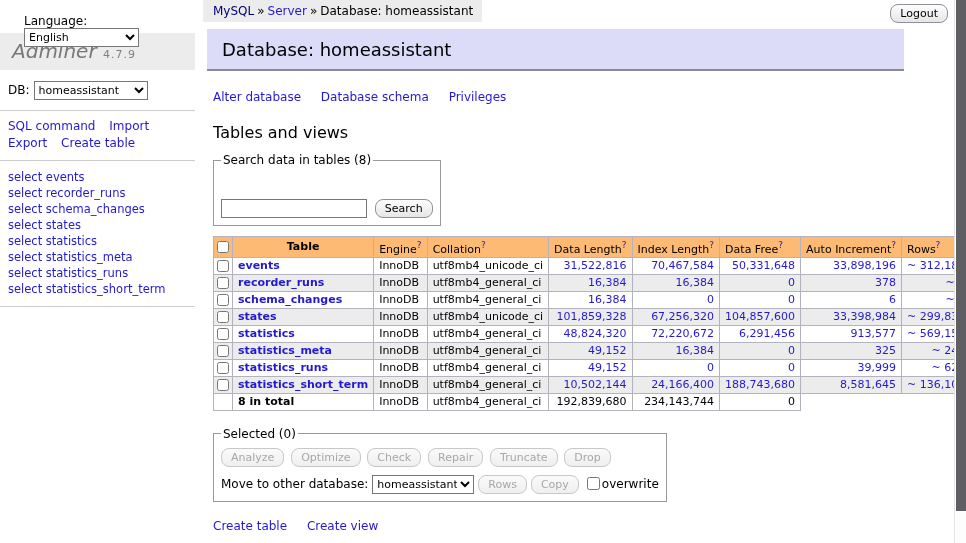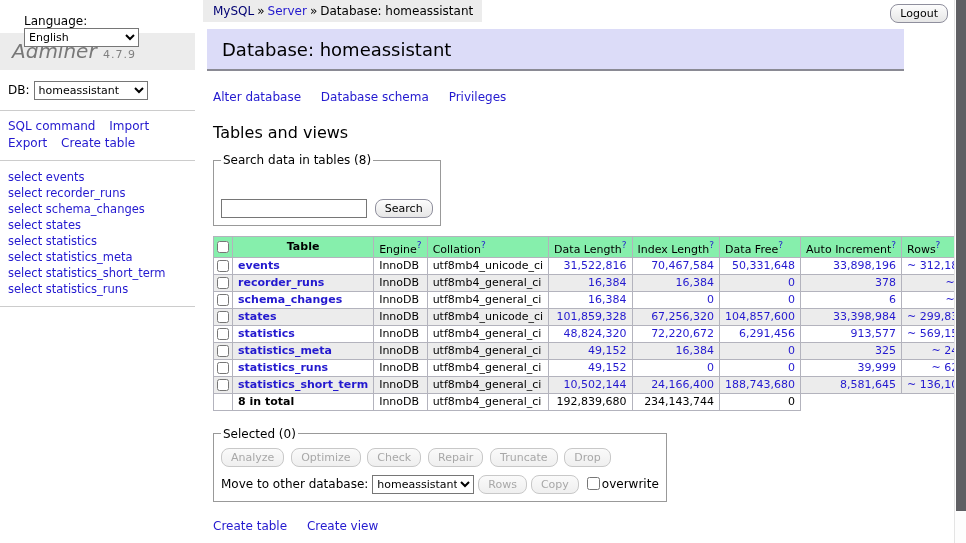--- a/index.html
+++ b/index.html
@@ -72,21 +72,21 @@
   }
   .search-fieldset button { margin-left:4px;margin-top:28px; }
 
   
   table.db-tables {
     border-collapse:collapse; margin-top:10px; font-size:11px;
   }
   .db-tables th, .db-tables td {
     border:1px solid #b3b3bd; padding:1.5px 5px; height:15px; white-space:nowrap;
   }
-  .db-tables thead th { background:#86efac; font-weight:normal; text-align:left; }
+  .db-tables thead th { background:#fdba74; font-weight:normal; text-align:left; }
   .db-tables thead th.c-table { text-align:center; font-weight:bold; }
   .db-tables sup a { font-size:9px; }
   .db-tables tbody tr:nth-child(even) td { background:#ececec; }
   .db-tables td.num { text-align:right; color:#2319cf; }
   .db-tables td.name a { font-weight:bold; }
   .db-tables td.chk, .db-tables th.chk { width:18px; text-align:center; padding:1px 2px; }
   .db-tables input[type=checkbox] { width:12px; height:12px; margin:1px; vertical-align:middle; }
   .db-tables tr.total td { background:#fff; color:#000; }
   .db-tables tr.total td.name { font-weight:bold; }
   .db-tables tr.total td.num { color:#000; }
@@ -133,22 +133,22 @@
     <a href="#">Create table</a>
   </p>
   <hr class="side-hr">
   <p class="side-tables">
     <a href="#">select events</a>
     <a href="#">select recorder_runs</a>
     <a href="#">select schema_changes</a>
     <a href="#">select states</a>
     <a href="#">select statistics</a>
     <a href="#">select statistics_meta</a>
+    <a href="#">select statistics_runs</a>
     <a href="#">select statistics_short_term</a>
-    <a href="#">select statistics_runs</a>
   </p>
   <hr class="side-hr">
 </div>
 
 <div class="main">
   <div class="breadcrumb">
     <a href="#" class="crumb-root">MySQL</a><span class="sep">»</span><a href="#">Server</a><span class="sep">»</span><span>Database: homeassistant</span>
   </div>
 
   <h2 class="page-title">Database: homeassistant</h2>

